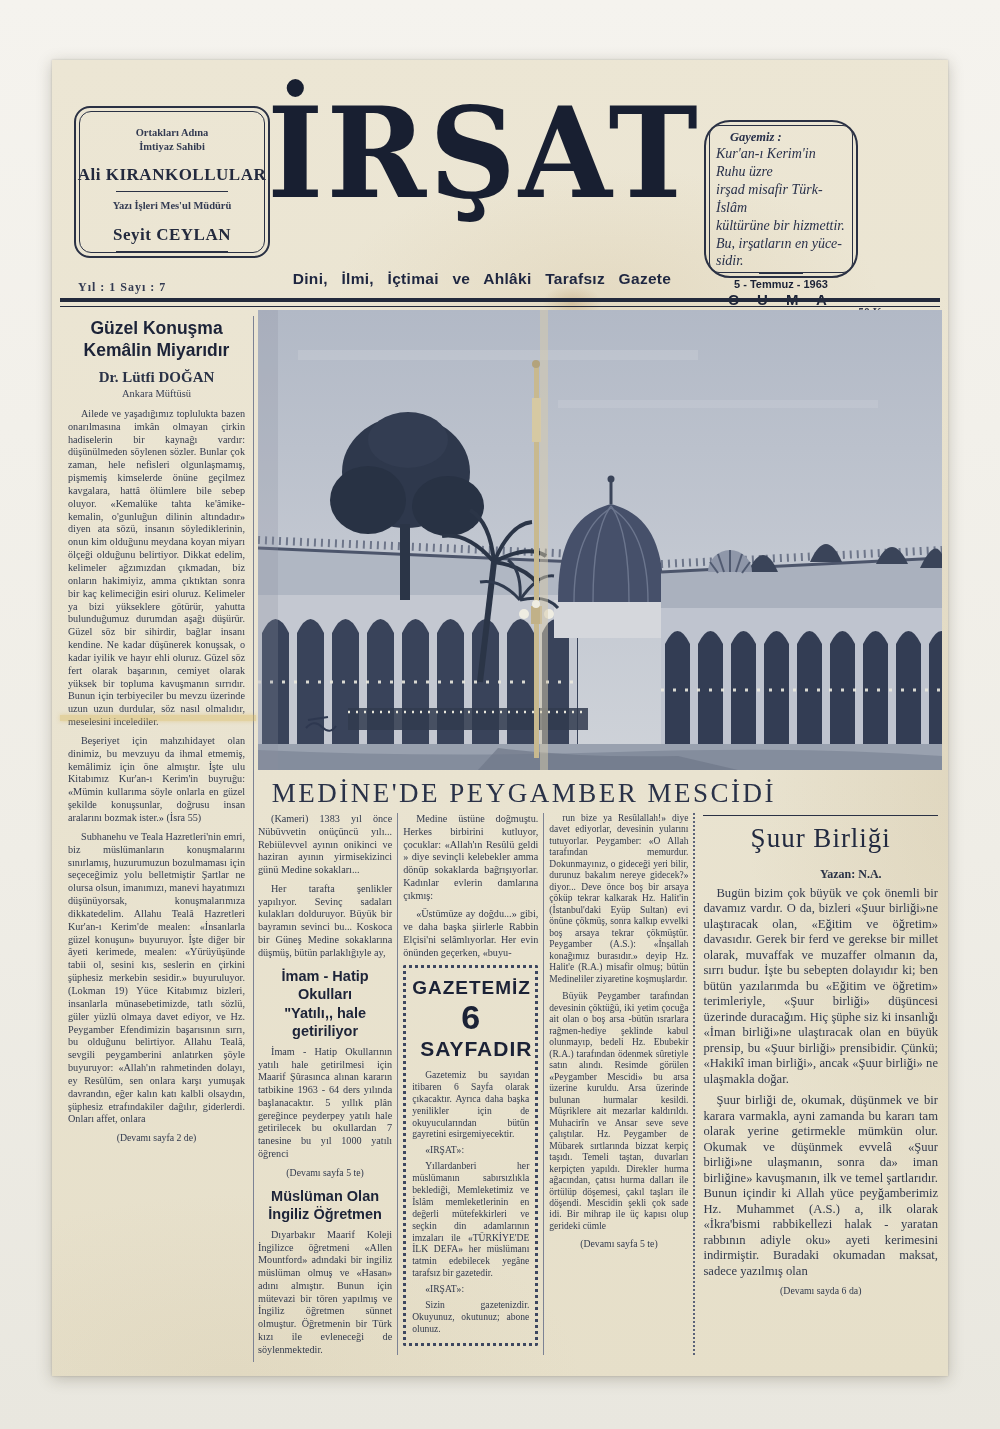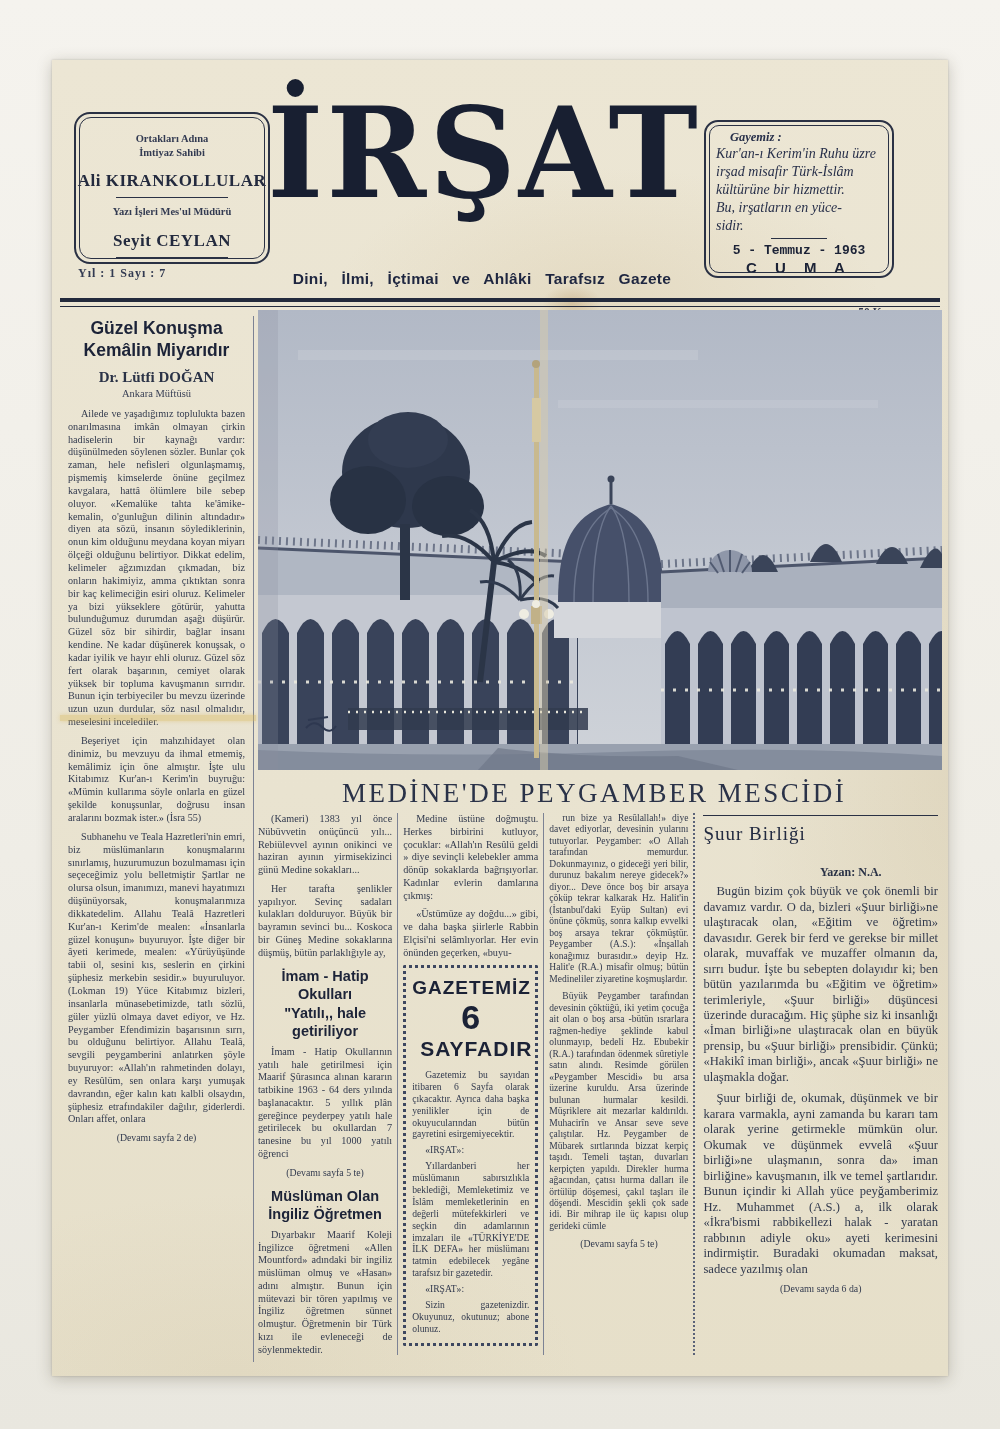--- a/index.html
+++ b/index.html
@@ -7,51 +7,51 @@
   .scan{position:relative;width:1000px;height:1429px;
     background:linear-gradient(180deg,#f5f3ee 0%,#efede6 60%,#e9e7df 100%);}
   .paper{position:absolute;left:52px;top:60px;width:896px;height:1316px;color:#2e3546;
     background:
       radial-gradient(ellipse 420px 200px at 62% 18%, rgba(196,170,120,0.18), transparent 65%),
       radial-gradient(ellipse 300px 700px at 101% 55%, rgba(200,184,148,0.28), transparent 70%),
       radial-gradient(ellipse 500px 260px at 20% 100%, rgba(205,192,160,0.20), transparent 70%),
       linear-gradient(178deg,#ece6d4 0%,#e9e3d0 55%,#e6dfc9 100%);
     box-shadow:0 3px 14px rgba(60,50,30,0.25), 0 0 2px rgba(80,70,40,0.25);}
   
-  .owner-box{position:absolute;left:22px;top:52px;width:196px;height:152px;border:2.5px solid #2a3144;
+  .owner-box{position:absolute;left:22px;top:46px;width:196px;height:152px;border:2.5px solid #2a3144;
     border-radius:16px;text-align:center;padding-top:18px;box-sizing:border-box;}
   .owner-box::after{content:"";position:absolute;inset:3px;border:1.2px solid #2a3144;border-radius:12px;pointer-events:none;}
   .ob-small{font-size:10.5px;font-weight:bold;line-height:1.35;color:#333b52;}
   .ob-name{font-size:17px;font-weight:bold;margin-top:11px;letter-spacing:0.5px;color:#232a3e;}
   .ob-rule{width:58%;border-top:1.6px solid #2a3144;margin:6px auto 7px;}
   .masthead-title{position:absolute;left:208px;top:30px;width:448px;margin:0;text-align:center;
     font-family:"DejaVu Serif",serif;font-weight:bold;font-size:120px;line-height:1.05;
     letter-spacing:3px;color:#181f31;transform:scaleY(1.04);}
   .masthead-sub{position:absolute;left:200px;top:210px;width:460px;text-align:center;
     font-family:"Liberation Sans",sans-serif;font-weight:bold;font-size:15.5px;color:#1e2640;
     word-spacing:9px;letter-spacing:0.3px;}
-  .motto-box{position:absolute;left:652px;top:60px;width:190px;height:158px;border:2.5px solid #2a3144;
-    border-radius:14px;box-sizing:border-box;padding:8px 10px 0;}
+  .motto-box{position:absolute;left:652px;top:60px;width:154px;height:158px;border:2.5px solid #2a3144;
+    border-radius:26px;box-sizing:border-box;padding:8px 10px 0;}
   .motto-box::after{content:"";position:absolute;inset:3px;border:1.2px solid #2a3144;border-radius:10px;pointer-events:none;}
   .mb-head{font-style:italic;font-weight:bold;font-size:12.5px;padding-left:14px;color:#28304a;}
   .mb-line{font-style:italic;font-size:14px;line-height:1.28;color:#28304a;}
   .mb-rule{width:34%;border-top:1.5px solid #2a3144;margin:3px auto 4px;}
-  .mb-date{font-family:Liberation Mono, monospace;font-weight:bold;font-size:13px;text-align:center;color:#1b2236;}
+  .mb-date{font-family:Liberation Sans, sans-serif;font-weight:bold;font-size:11px;text-align:center;color:#1b2236;}
   .mb-day{font-family:"Liberation Sans",sans-serif;font-weight:bold;font-size:15px;text-align:center;
     letter-spacing:7px;color:#1b2236;margin-top:1px;}
-  .issue-line{position:absolute;left:26px;top:206px;font-size:12px;font-weight:bold;color:#333b52;letter-spacing:1px;}
+  .issue-line{position:absolute;left:26px;top:220px;font-size:12px;font-weight:bold;color:#333b52;letter-spacing:1px;}
   .price{position:absolute;right:44px;top:246px;font-size:11.5px;font-weight:bold;color:#333b52;}
   .double-rule{position:absolute;left:8px;right:8px;top:238px;height:4px;
     border-top:4px solid #232a3c;border-bottom:1.5px solid #232a3c;}
   
   .leftcol{position:absolute;left:10px;top:256px;width:192px;height:1046px;
     border-right:1px solid #7c8294;padding:0 8px 0 6px;box-sizing:border-box;overflow:hidden;}
   .main{position:absolute;left:206px;top:250px;width:684px;height:1060px;}
   .photo{width:684px;height:460px;overflow:hidden;}
-  .headline{margin:8px 14% 4px 2%;text-align:right;font-family:"Liberation Serif",serif;font-weight:400;
+  .headline{margin:8px 14% 4px 2%;text-align:left;font-family:"Liberation Serif",serif;font-weight:400;
     font-size:27px;letter-spacing:2.5px;color:#2a3248;white-space:nowrap;}
   .cols{display:flex;height:542px;overflow:hidden;margin-top:2px;}
   .mcol{box-sizing:border-box;overflow:hidden;}
   .c1{width:140px;padding-right:5px;}
   .c2{width:146px;padding:0 5px;}
   .c3{width:150px;padding:0 5px;}
   .c4{width:248px;padding:2px 4px 0 8px;}
   .vdiv{width:1px;background:#7c8294;}
   .vdash{width:0;border-left:2px dotted #5a6278;}
   
@@ -69,22 +69,22 @@
   .cont{text-align:center;font-size:9.8px;margin:2px 0 4px;color:#323a4e;}
   
   .gbox{border:3px dotted #3d4760;border-radius:2px;padding:8px 6px 4px;margin-top:6px;}
   .g1{font-family:"Liberation Sans",sans-serif;font-weight:bold;font-size:19px;text-align:center;color:#1b2236;letter-spacing:1px;}
   .g2{font-family:"Liberation Sans",sans-serif;font-weight:bold;font-size:34px;text-align:center;color:#1b2236;line-height:1.05;}
   .g3{font-family:"Liberation Sans",sans-serif;font-weight:bold;font-size:21px;text-align:center;color:#1b2236;letter-spacing:1px;margin-bottom:7px;margin-left:8px;}
   .gtext{font-size:9.6px;line-height:1.24;}
   .gtext p{margin:0 0 4px;}
   
   .c4 .top-rule{border-top:1.5px solid #2a3144;margin-bottom:6px;}
-  .suur-title{font-family:"Liberation Serif",serif;font-size:19px;text-align:left;color:#222a40;
-    letter-spacing:1px;margin:2px 0 20px;font-weight:400;}
+  .suur-title{font-family:"Liberation Serif",serif;font-size:27px;text-align:center;color:#222a40;
+    letter-spacing:1px;margin:2px 0 12px;font-weight:400;}
   .suur-author{text-align:center;font-weight:bold;font-size:12px;margin:0 0 4px 60px;color:#2a3246;}
   
   .crease-h{position:absolute;left:8px;top:655px;width:196px;height:6px;background:rgba(216,182,88,0.40);
     box-shadow:0 0 4px rgba(216,182,88,0.45);}
   .stain{position:absolute;left:490px;top:225px;width:60px;height:36px;border-radius:50%;
     background:radial-gradient(rgba(170,130,70,0.30), transparent 70%);}
 </style>
 </head>
 <body>
 

